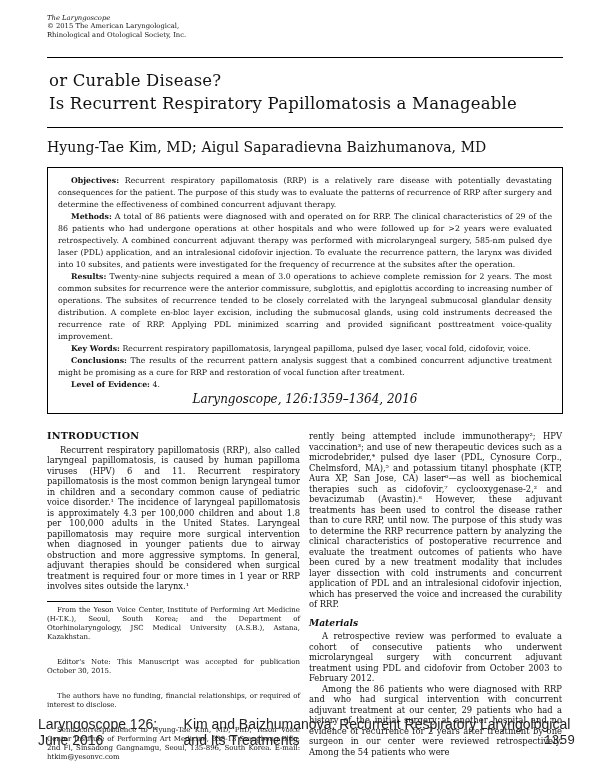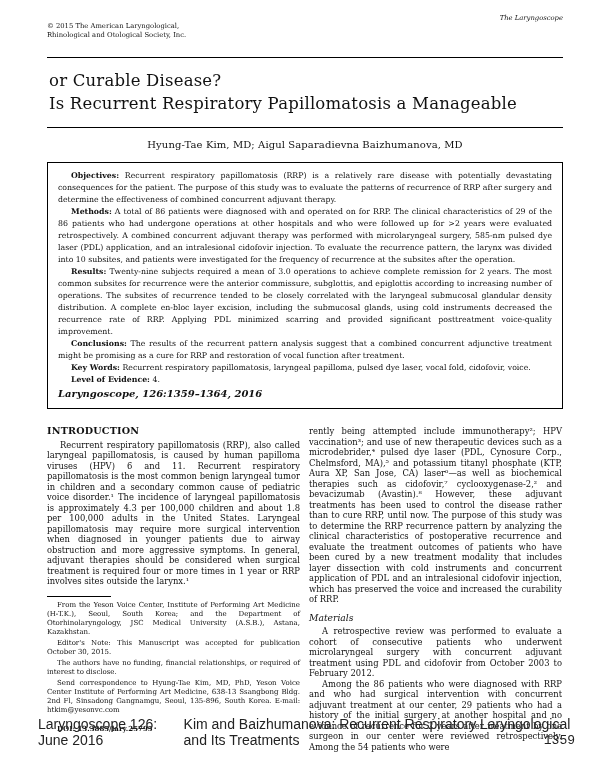--- a/index.html
+++ b/index.html
@@ -10,59 +10,59 @@
     margin:0 auto;
     background:#ffffff;
     color:#111;
     font-family:"DejaVu Serif", serif;
     overflow:hidden;
   }
   .content { padding:14px 46px 0 47px; }
 
   
   .journal-info { font-size:6.8px; line-height:8.4px; color:#111; }
-  .journal-name { font-style:italic;text-align:right; }
+  .journal-name { font-style:italic; }
 
   .rule { border:none; border-top:1.6px solid #000; margin:0; }
   .rule-top { margin-top:18px; }
 
   
   .title { font-size:16.5px; line-height:23px; margin:11px 0 12px 2px; font-weight:normal; letter-spacing:0.2px; }
 
   
-  .authors { text-align:center; font-size:10px; margin:11px 0 12px; letter-spacing:0.1px; }
+  .authors { font-size:14px; margin:11px 0 12px; letter-spacing:0.1px; }
 
   
   .abstract-box {
     border:1.5px solid #000;
     padding:7px 10px 8px;
     font-size:7.8px; line-height:12px;
     text-align:justify;
   }
   .abstract-box p { margin:0; text-indent:13px; }
   .abstract-label { font-weight:bold; }
   .abstract-citation {
-    text-align:left; text-indent:0 !important;
-    font-weight:bold; font-style:italic; font-size:10px; margin-top:2px !important;
+    text-align:center; text-indent:0 !important;
+    font-weight:normal; font-style:italic; font-size:12px; margin-top:2px !important;
   }
 
   
   .columns { display:flex; gap:9px; margin-top:17px; height:352px; overflow:hidden; }
   .col { width:253px; font-size:8.4px; line-height:10.5px; text-align:justify; }
   .col p { margin:0; }
   .col p.indent { text-indent:13px; }
   h2.section { font-size:9.6px; font-weight:bold; margin:0 0 3px; letter-spacing:0.2px; }
   h2.section.spaced { margin-top:13px; }
-  h3.subsection { font-size:9.2px; font-weight:normal; font-style:italic; margin:8px 0 3px; }
+  h3.subsection { font-size:9.2px; font-weight:bold; font-style:italic; margin:8px 0 3px; }
 
   
   .footnote-block { margin-top:9px; font-size:7px; line-height:9px; text-align:justify; }
   .fn-rule { width:64px; border:none; border-top:1px solid #000; margin:0 0 4px; }
   .footnote-block p { margin:0; text-indent:10px; }
-  .footnote-block p + p { margin-top:2px; }
+  .footnote-block p + p { margin-top:16px; }
   .fn-doi { font-weight:bold; margin-top:9px !important; }
 
   
   .footer {
     position:absolute; left:38px; right:34px; top:716px;
     display:flex; justify-content:space-between; align-items:baseline;
     font-family:"Liberation Sans","DejaVu Sans",sans-serif;
     font-size:14px; color:#222;
   }
   .page-number {
@@ -91,22 +91,22 @@
     </div>
 
     <hr class="rule">
 
     <div class="authors">Hyung-Tae Kim, MD; Aigul Saparadievna Baizhumanova, MD</div>
 
     <div class="abstract-box">
       <p><span class="abstract-label">Objectives:</span><span> Recurrent respiratory papillomatosis (RRP) is a relatively rare disease with potentially devastating consequences for the patient. The purpose of this study was to evaluate the patterns of recurrence of RRP after surgery and determine the effectiveness of combined concurrent adjuvant therapy.</span></p>
       <p><span class="abstract-label">Methods:</span><span> A total of 86 patients were diagnosed with and operated on for RRP. The clinical characteristics of 29 of the 86 patients who had undergone operations at other hospitals and who were followed up for &gt;2 years were evaluated retrospectively. A combined concurrent adjuvant therapy was performed with microlaryngeal surgery, 585-nm pulsed dye laser (PDL) application, and an intralesional cidofovir injection. To evaluate the recurrence pattern, the larynx was divided into 10 subsites, and patients were investigated for the frequency of recurrence at the subsites after the operation.</span></p>
       <p><span class="abstract-label">Results:</span><span> Twenty-nine subjects required a mean of 3.0 operations to achieve complete remission for 2 years. The most common subsites for recurrence were the anterior commissure, subglottis, and epiglottis according to increasing number of operations. The subsites of recurrence tended to be closely correlated with the laryngeal submucosal glandular density distribution. A complete en-bloc layer excision, including the submucosal glands, using cold instruments decreased the recurrence rate of RRP. Applying PDL minimized scarring and provided significant posttreatment voice-quality improvement.</span></p>
+      <p><span class="abstract-label">Key Words:</span><span> Recurrent respiratory papillomatosis, laryngeal papilloma, pulsed dye laser, vocal fold, cidofovir, voice.</span></p>
       <p><span class="abstract-label">Conclusions:</span><span> The results of the recurrent pattern analysis suggest that a combined concurrent adjunctive treatment might be promising as a cure for RRP and restoration of vocal function after treatment.</span></p>
-      <p><span class="abstract-label">Key Words:</span><span> Recurrent respiratory papillomatosis, laryngeal papilloma, pulsed dye laser, vocal fold, cidofovir, voice.</span></p>
       <p><span class="abstract-label">Level of Evidence:</span><span> 4.</span></p>
       <p class="abstract-citation">Laryngoscope, 126:1359–1364, 2016</p>
     </div>
 
     <div class="columns">
 
       <div class="col">
         <h2 class="section">INTRODUCTION</h2>
         <p class="indent">Recurrent respiratory papillomatosis (RRP), also called laryngeal papillomatosis, is caused by human papilloma viruses (HPV) 6 and 11. Recurrent respiratory papillomatosis is the most common benign laryngeal tumor in children and a secondary common cause of pediatric voice disorder.¹ The incidence of laryngeal papillomatosis is approximately 4.3 per 100,000 children and about 1.8 per 100,000 adults in the United States. Laryngeal papillomatosis may require more surgical intervention when diagnosed in younger patients due to airway obstruction and more aggressive symptoms. In general, adjuvant therapies should be considered when surgical treatment is required four or more times in 1 year or RRP involves sites outside the larynx.¹</p>
 

